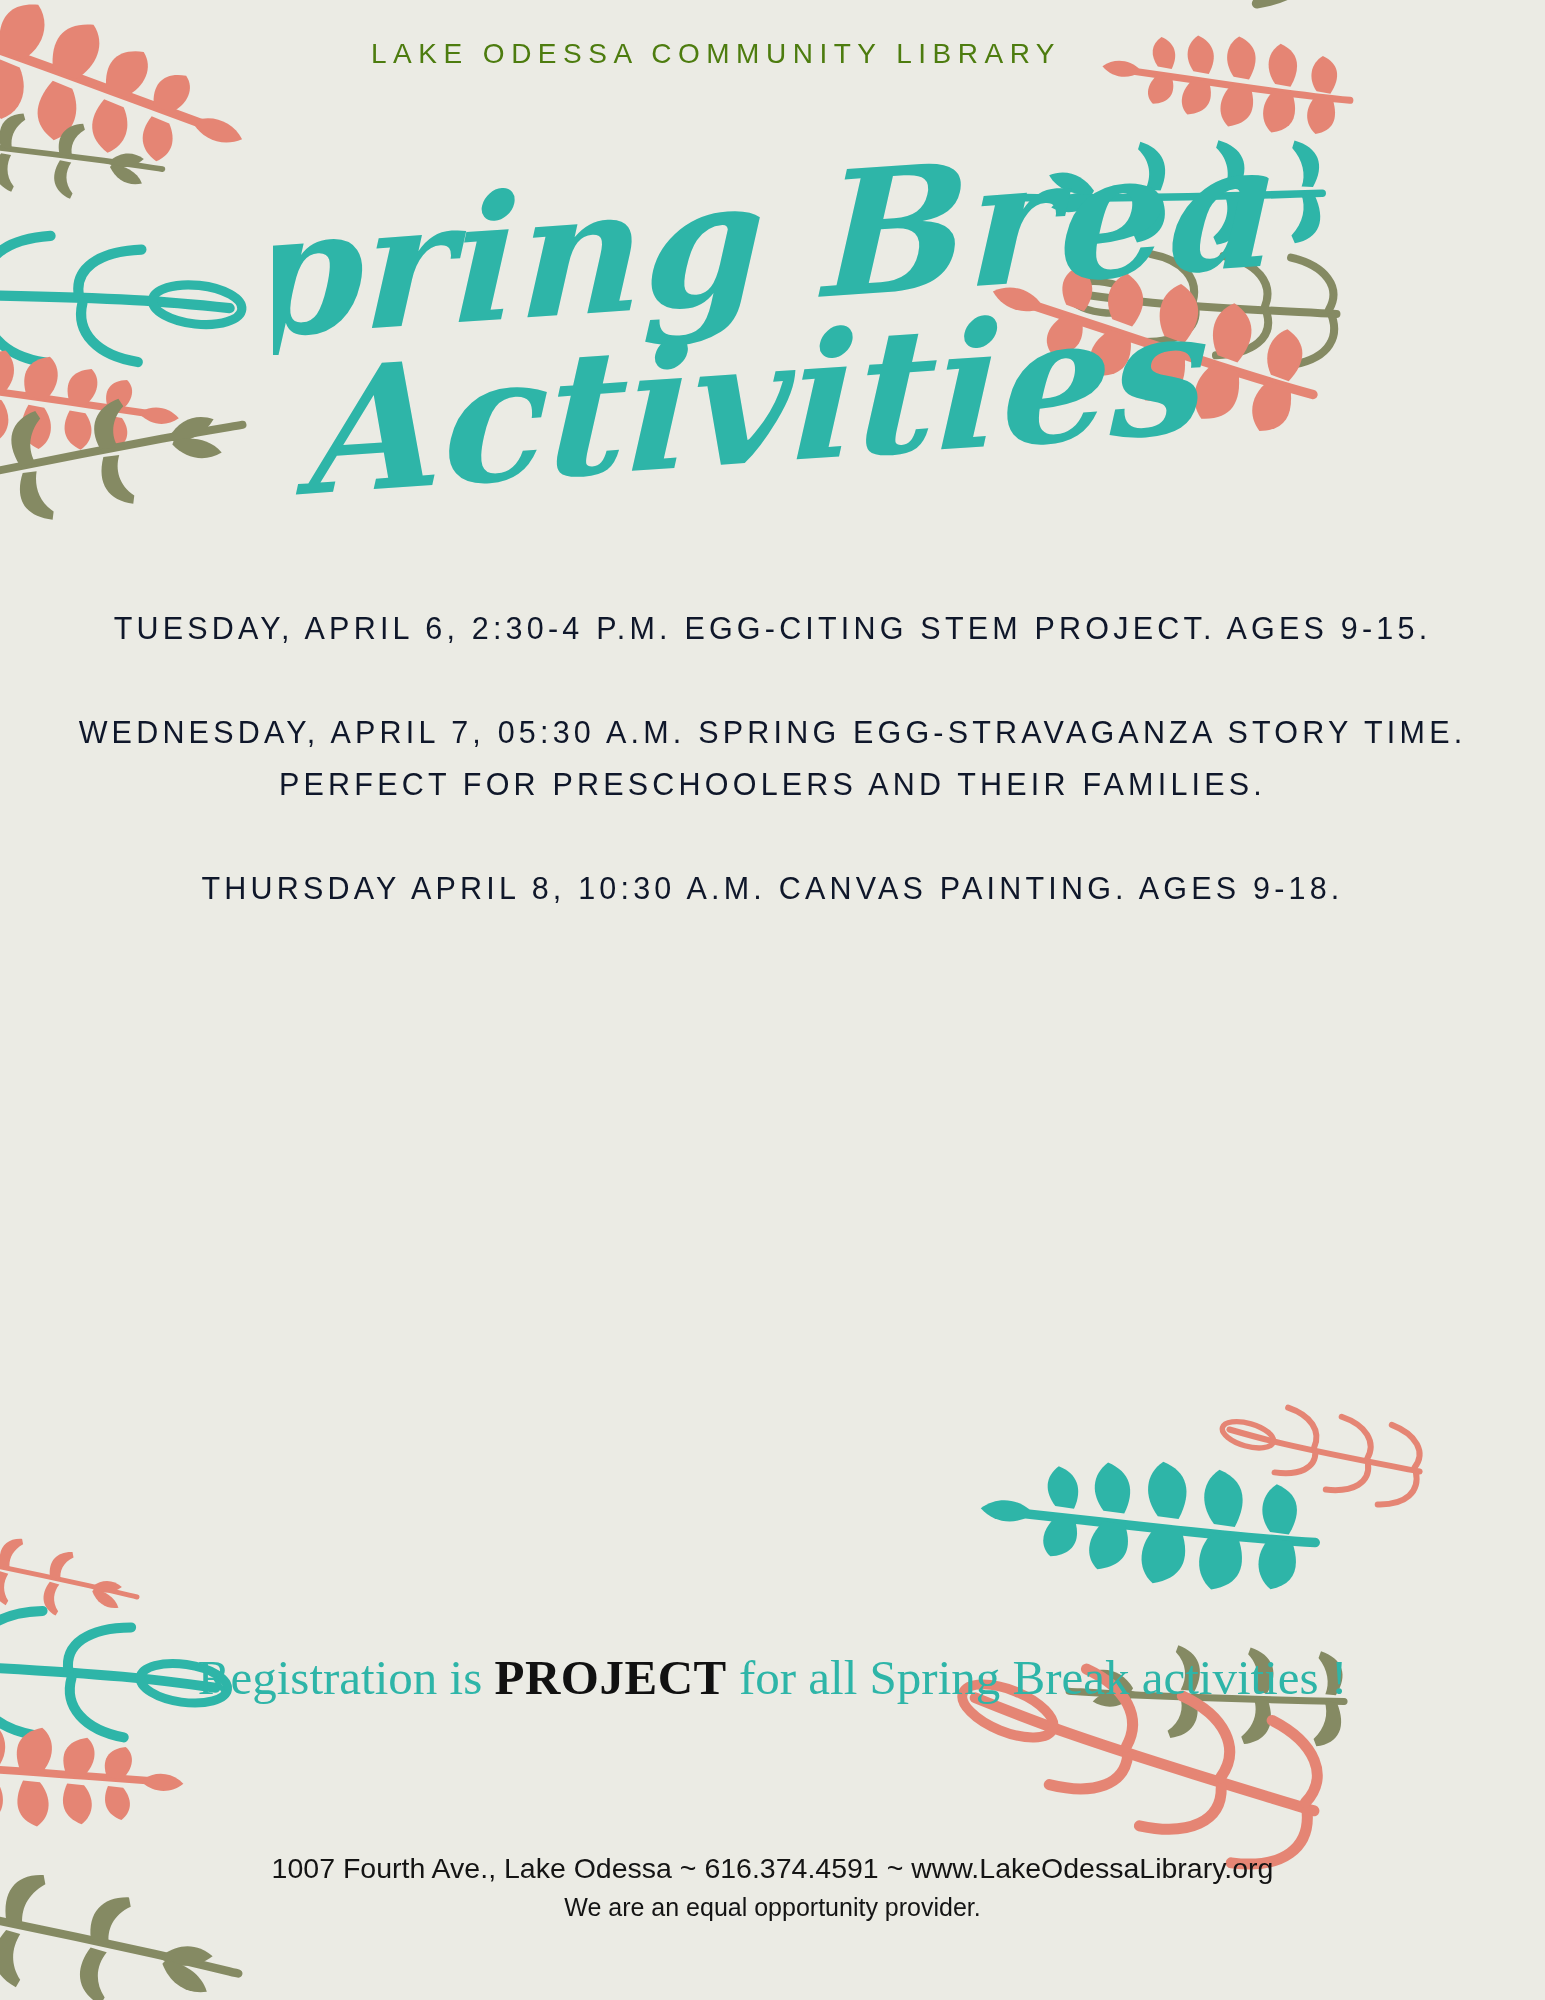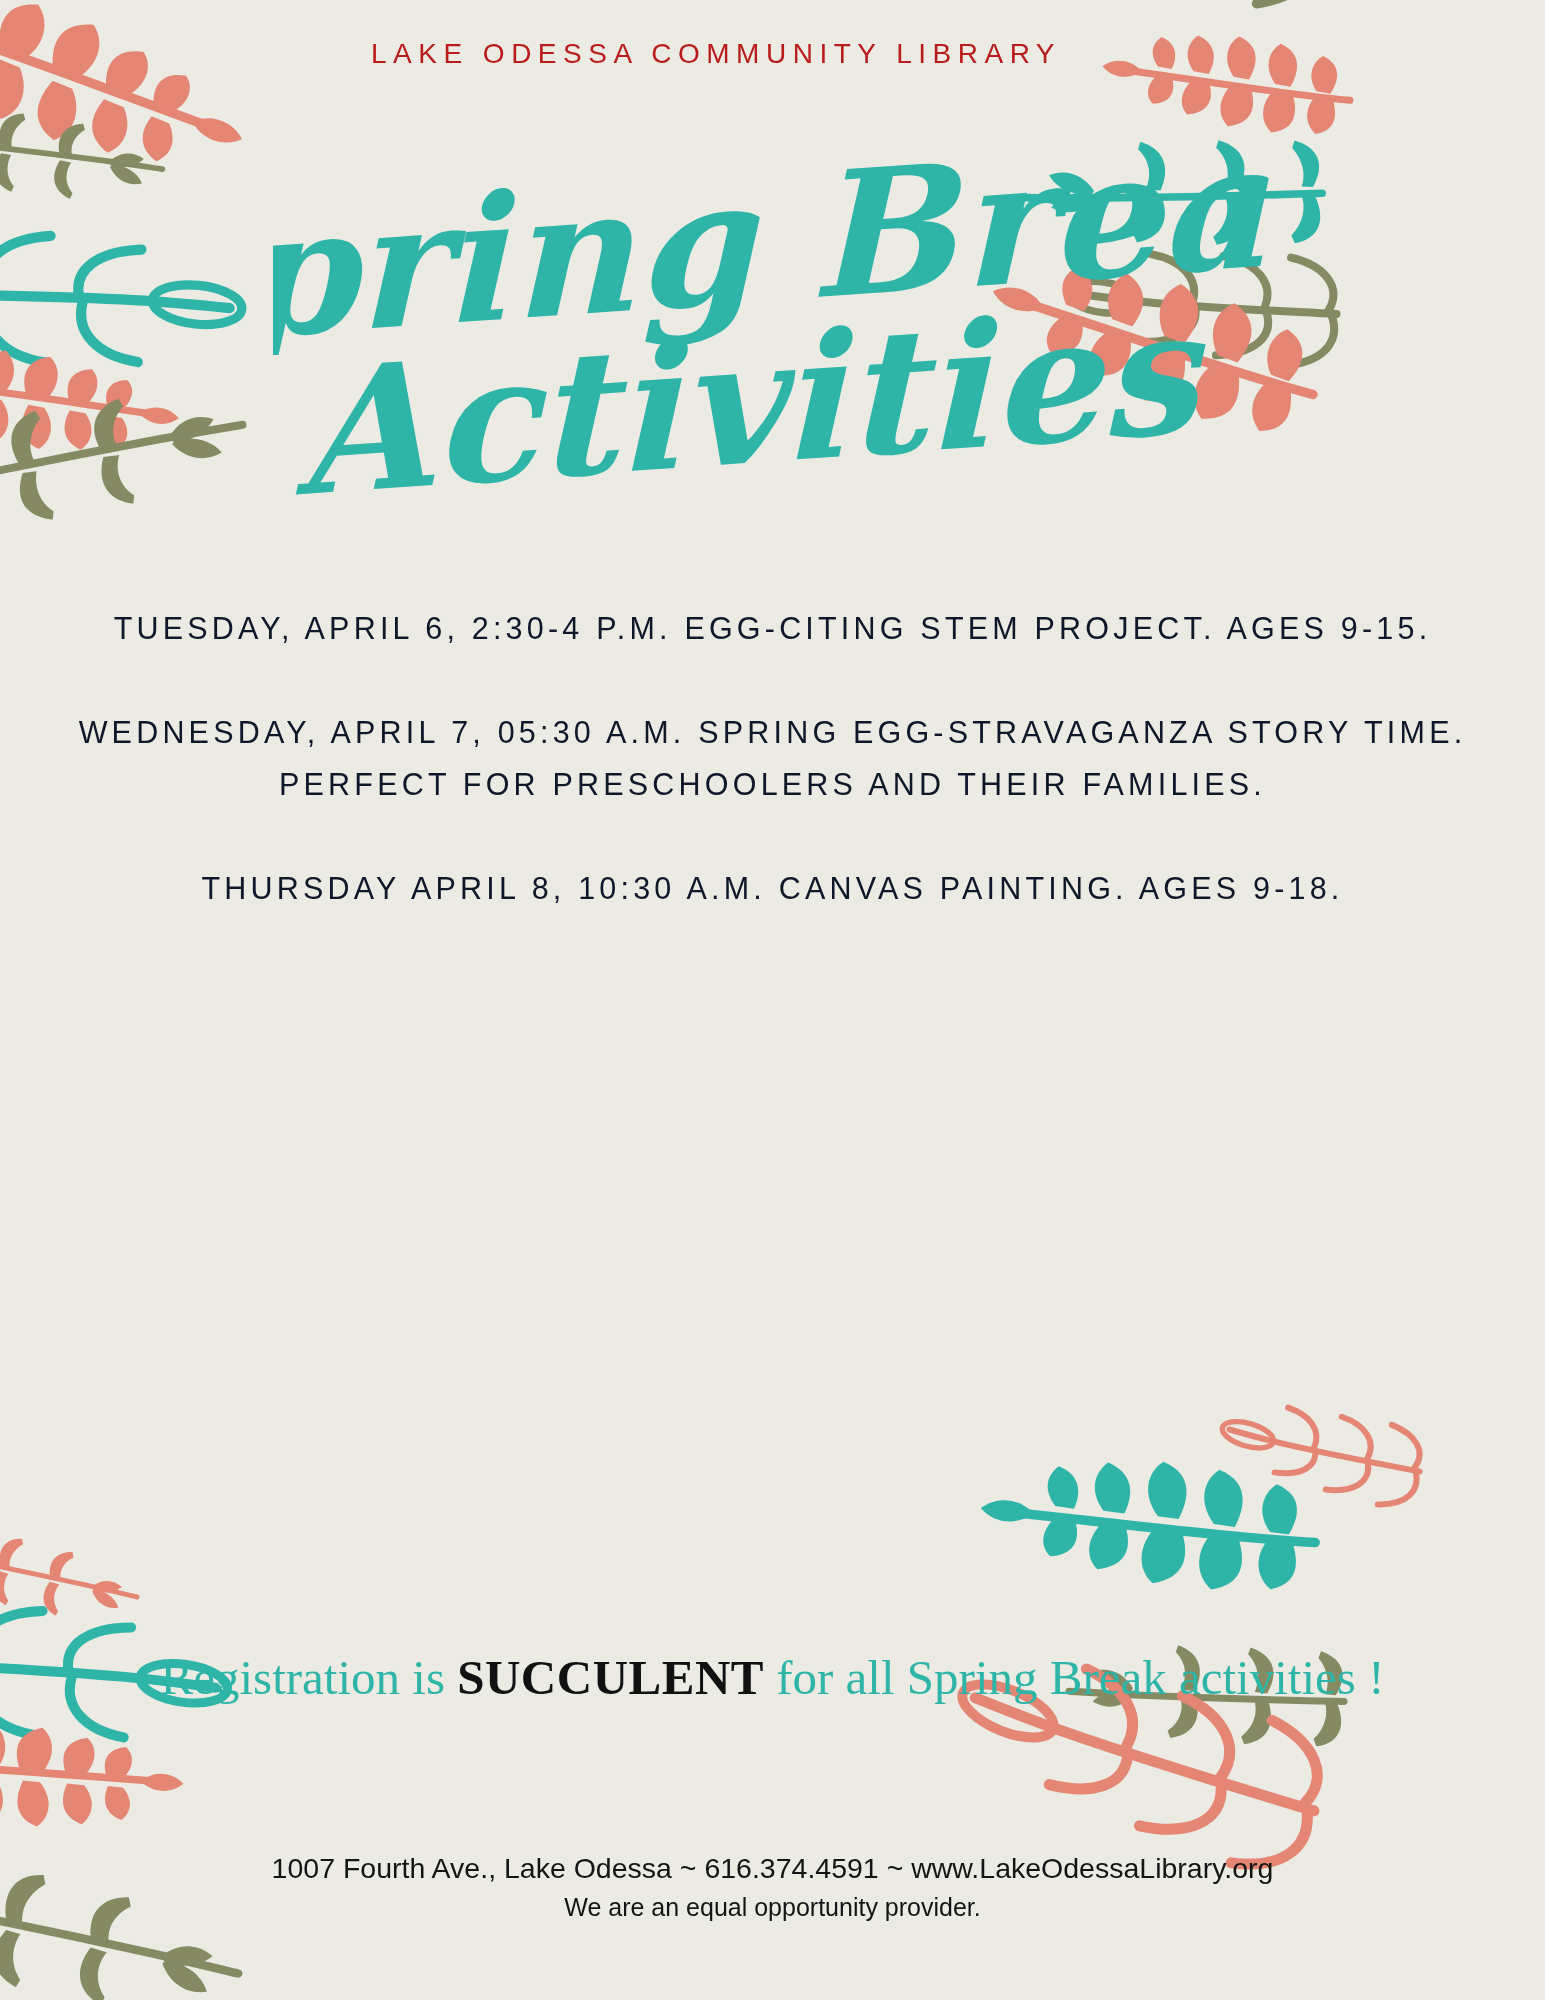--- a/index.html
+++ b/index.html
@@ -32,21 +32,21 @@
     pointer-events: none;
   }
 
   
   .header-line {
     position: absolute;
     top: 38px;
     left: 0;
     width: 1432px;
     text-align: center;
-    color: #b91c1c;
+    color: #4d7c0f;
     font-size: 28px;
     letter-spacing: 6.5px;
     font-weight: 400;
     font-family: "Liberation Sans", sans-serif;
   }
 
   
   .title-wrap {
     position: absolute;
     top: 140px;
@@ -222,21 +222,21 @@
     </svg>
   </div>
 
   <div class="body-block">
     <p class="para">TUESDAY, APRIL 6, 2:30-4 P.M. EGG-CITING STEM PROJECT. AGES 9-15.</p>
     <p class="para">WEDNESDAY, APRIL 7, 05:30 A.M. SPRING EGG-STRAVAGANZA STORY TIME.  PERFECT FOR PRESCHOOLERS AND THEIR FAMILIES.</p>
     <p class="para">THURSDAY APRIL 8, 10:30 A.M. CANVAS PAINTING. AGES 9-18.</p>
   </div>
 
   <div class="registration">
-    <span>Registration is </span><span class="req">SUCCULENT</span><span> for all Spring Break activities !</span>
+    <span>Registration is </span><span class="req">PROJECT</span><span> for all Spring Break activities !</span>
   </div>
 
   <div class="footer">
     <div class="footer-line1">1007 Fourth Ave., Lake Odessa ~ 616.374.4591 ~ www.LakeOdessaLibrary.org</div>
     <div class="footer-line2">We are an equal opportunity provider.</div>
   </div>
 
 </div>
 
 </body></html>

